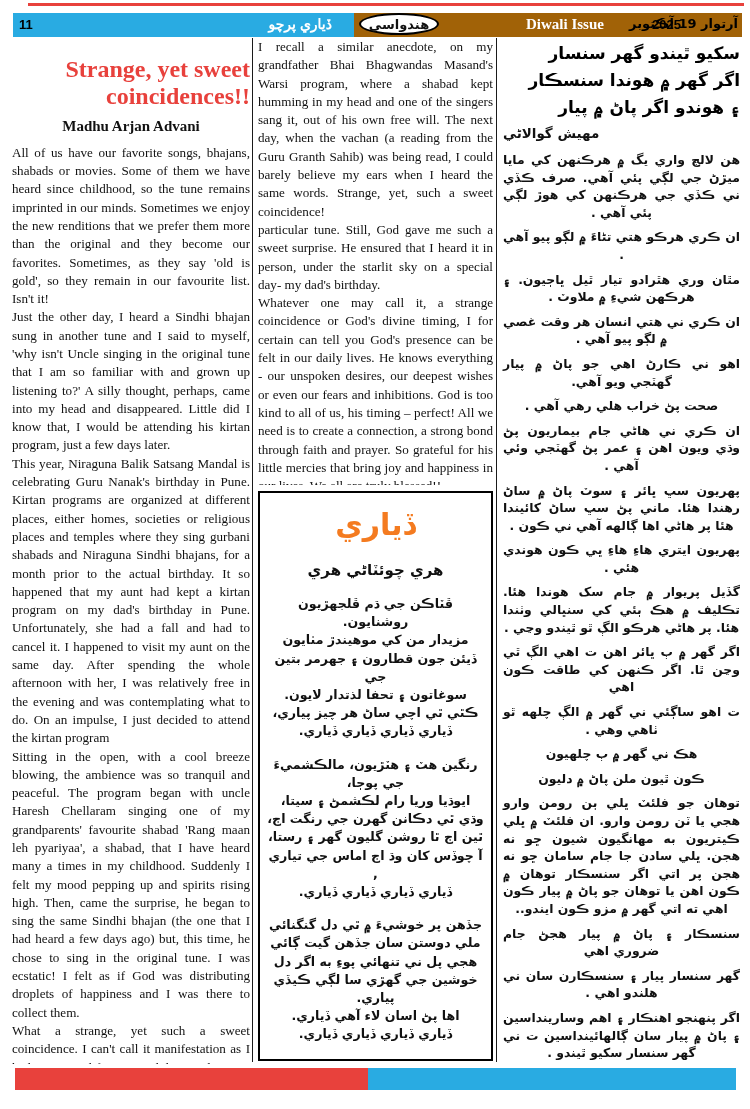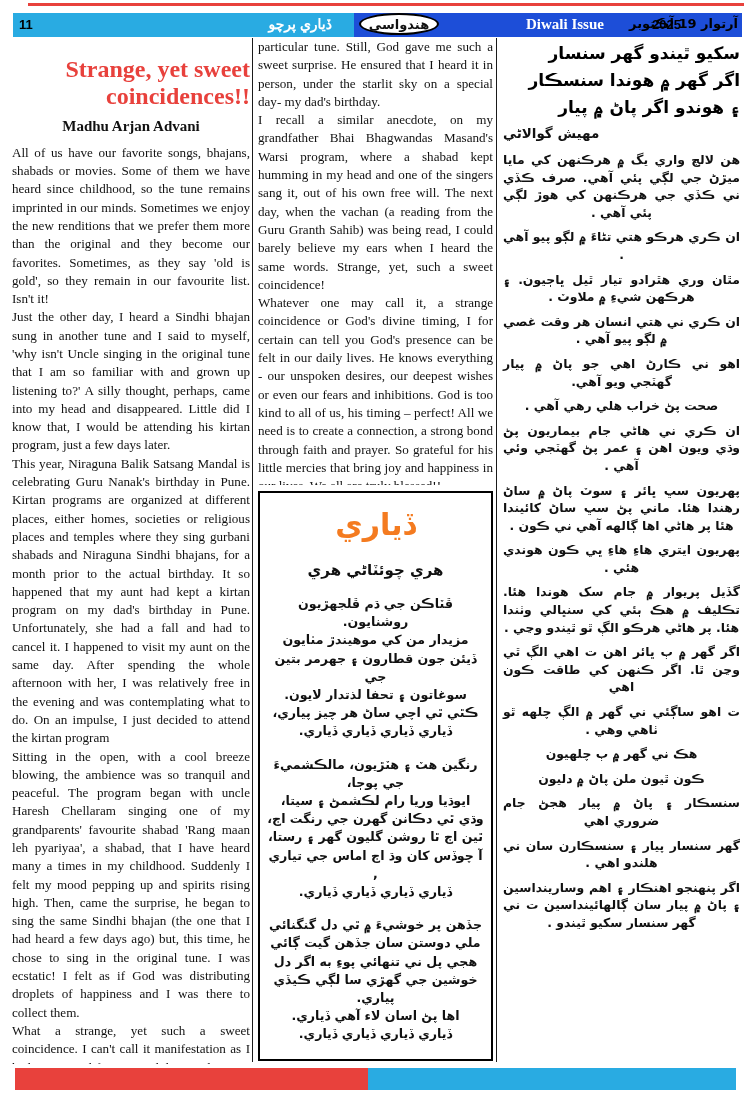--- a/index.html
+++ b/index.html
@@ -3,21 +3,21 @@
 <meta charset="utf-8">
 <style>
   html,body{margin:0;padding:0;}
   body{width:750px;height:1109px;position:relative;background:#fff;
        font-family:"Liberation Serif",serif;color:#111;overflow:hidden;}
 
   
   .top-rule{position:absolute;left:28px;top:3px;width:716px;height:3px;background:#e8413c;}
   .header{position:absolute;left:13px;top:13px;width:729px;height:24px;display:flex;}
   .header-blue{width:341px;background:#29abe2;position:relative;}
-  .header-red{flex:1;background:#1d4ed8;position:relative;text-decoration:underline;}
+  .header-red{flex:1;background:#a16207;position:relative;text-decoration:underline;}
   .page-num{position:absolute;left:6px;top:4px;font:bold 13px "Liberation Sans",sans-serif;color:#000;}
   .issue-label{position:absolute;right:22px;top:3px;font:bold 14px "Liberation Sans",sans-serif;
                color:#fff;direction:rtl;}
   .masthead-oval{position:absolute;left:5px;top:0px;width:80px;height:22px;background:#fff;
                  border:2px solid #000;border-radius:50%;display:flex;align-items:center;
                  justify-content:center;font:bold 13px "DejaVu Sans",sans-serif;direction:rtl;box-sizing:border-box;}
   .diwali-issue{position:absolute;left:172px;top:3px;font:bold 15px "Liberation Serif",serif;color:#fff;}
   .hdr-year{position:absolute;left:298px;top:4px;font:bold 13px "Liberation Sans",sans-serif;color:#000;}
   .hdr-date{position:absolute;right:4px;top:3px;font:bold 13px "DejaVu Sans",sans-serif;
             color:#000;direction:rtl;}
@@ -85,22 +85,22 @@
       <p>All of us have our favorite songs, bhajans, shabads or movies. Some of them we have heard since childhood,  so the tune remains imprinted in our minds.  Sometimes we enjoy the new renditions that we prefer them more than the original and they become our favorites.  Sometimes, as they say 'old is gold', so they remain in our favourite list. Isn't it!</p>
       <p>Just the other day, I heard a Sindhi bhajan sung in another tune and I said to myself, 'why isn't Uncle singing in the original tune that I am so familiar with and grown up listening to?'  A silly thought, perhaps, came into my head and disappeared. Little did I know that, I would be attending his kirtan program,  just a few days later.</p>
       <p>This year, Niraguna Balik Satsang Mandal is celebrating Guru Nanak's birthday in Pune. Kirtan   programs are organized at different places, either homes, societies or religious places and temples where they sing gurbani shabads and Niraguna Sindhi bhajans, for a month prior to the actual birthday.  It so happened that my aunt had kept a kirtan program on my dad's birthday in Pune. Unfortunately, she had a fall and had to cancel it. I happened to visit my aunt on the same day. After spending the whole afternoon with her, I was relatively free in the evening and was contemplating what to do. On an impulse, I just decided to attend the kirtan program</p>
       <p>Sitting in the open, with a cool breeze blowing, the ambience was so tranquil and peaceful. The program began with uncle Haresh Chellaram singing one of my grandparents' favourite shabad 'Rang maan leh pyariyaa',  a shabad,  that I have heard many a times in my childhood. Suddenly I felt my mood pepping up and spirits rising high.  Then, came  the surprise, he began to sing the same Sindhi bhajan (the one that I had heard a few days ago) but, this time, he chose to sing in the original tune. I was ecstatic! I felt as if God was distributing droplets of happiness and I was there to collect them.</p>
       <p> What a strange, yet such a sweet coincidence. I can't call it manifestation as I had not prayed for it, nor did I openly put it across to the universe so as to get my desired wish fulfilled.  It just began as a thought… I wished he had sung it a</p>
     </div>
   </div>
 
   <div class="col-mid">
     <div class="ebody mid-english">
+      <p>I recall a similar anecdote, on my grandfather Bhai Bhagwandas Masand's Warsi program,  where a shabad kept humming in my head and one of the singers sang it, out of his own free will. The next day, when the vachan (a reading from the Guru Granth Sahib)  was being read, I could barely believe my ears when I heard the same words. Strange, yet, such a sweet coincidence!</p>
       <p>particular tune. Still, God gave me such a sweet surprise. He ensured that  I heard it in person, under the starlit sky on a special day- my dad's birthday.</p>
-      <p>I recall a similar anecdote, on my grandfather Bhai Bhagwandas Masand's Warsi program,  where a shabad kept humming in my head and one of the singers sang it, out of his own free will. The next day, when the vachan (a reading from the Guru Granth Sahib)  was being read, I could barely believe my ears when I heard the same words. Strange, yet, such a sweet coincidence!</p>
       <p>Whatever one may call it, a strange coincidence or God's divine timing, I for certain can tell you God's presence can be felt in our daily lives.  He knows everything - our unspoken desires, our deepest wishes or even our fears and inhibitions. God is too kind to all of us, his timing – perfect! All we need is to create a connection, a strong bond through faith and prayer. So grateful for his little mercies that bring joy and happiness in our lives. We all are truly blessed!!</p>
     </div>
     <div class="poem-box">
       <div class="poem-box-title">ڏياري</div>
       <div class="poem-box-author">هري چوئٽاڻي هري</div>
       <div class="stanza">
         <div class="pl">ڦٽاڪن جي ڌم ڦلجهڙيون روشنايون.</div>
         <div class="pl">مزيدار من کي موهيندڙ مٺايون</div>
         <div class="pl">ڏيئن جون قطارون ۽ جهرمر بتين جي</div>
         <div class="pl">سوغاتون ۽ تحفا لذتدار لايون.</div>
@@ -145,20 +145,21 @@
       <p>اهو ني ڪارڻ اهي جو پاڻ ۾ پيار گهٽجي ويو آهي.</p>
       <p>صحت پڻ خراب هلي رهي آهي .</p>
       <p>ان ڪري ني هاڻي جام بيماريون پڻ وڌي ويون اهن ۽ عمر پڻ گهٽجي وئي آهي .</p>
       <p>پهريون سڀ ڀائر ۽ سوٽ پاڻ ۾ ساڻ رهندا هئا. ماني پڻ سڀ ساڻ کائيندا هئا پر هاڻي اها ڳالهه آهي ني ڪون .</p>
       <p>پهريون ايتري هاءِ هاءِ ڀي ڪون هوندي هئي .</p>
       <p>گڏيل پريوار ۾ جام سک هوندا هئا. تڪليف ۾ هڪ ٻئي کي سنڀالي وٺندا هئا. پر هاڻي هرڪو الڳ ٿو ٿيندو وڃي .</p>
       <p>اگر گهر ۾ ٻ ڀائر اهن ت اهي الڳ ٿي وڃن ٿا. اگر ڪنهن کي طاقت ڪون اهي</p>
       <p>ت اهو ساڳئي ني گهر ۾ الڳ چلهه ٿو ٺاهي وهي .</p>
       <p>هڪ ني گهر ۾ ٻ چلهيون</p>
       <p>ڪون ٿيون ملن پاڻ ۾ دليون</p>
+      <p>توهان جو فلئٽ ڀلي ٻن رومن وارو هجي يا ٽن رومن وارو. ان فلئٽ ۾ ڀلي ڪيتريون به مهانگيون شيون ڇو نه هجن. ڀلي سادن جا جام سامان ڇو نه هجن پر اتي اگر سنسڪار توهان ۾ ڪون اهن يا توهان جو پاڻ ۾ پيار ڪون اهي ته اتي گهر ۾ مزو ڪون ايندو..</p>
       <p>سنسڪار ۽ پاڻ ۾ پيار هجڻ جام ضروري اهي</p>
       <p>گهر سنسار پيار ۽ سنسڪارن سان ني هلندو اهي .</p>
       <p>اگر پنهنجو اهنڪار ۽ اهم وسارينداسين ۽ پاڻ ۾ پيار سان ڳالهائينداسين ت ني گهر سنسار سکيو ٿيندو .</p>
     </div>
 
   </div>
 </div>
 
 <div class="footer-red"></div>
 <div class="footer-blue"></div>

